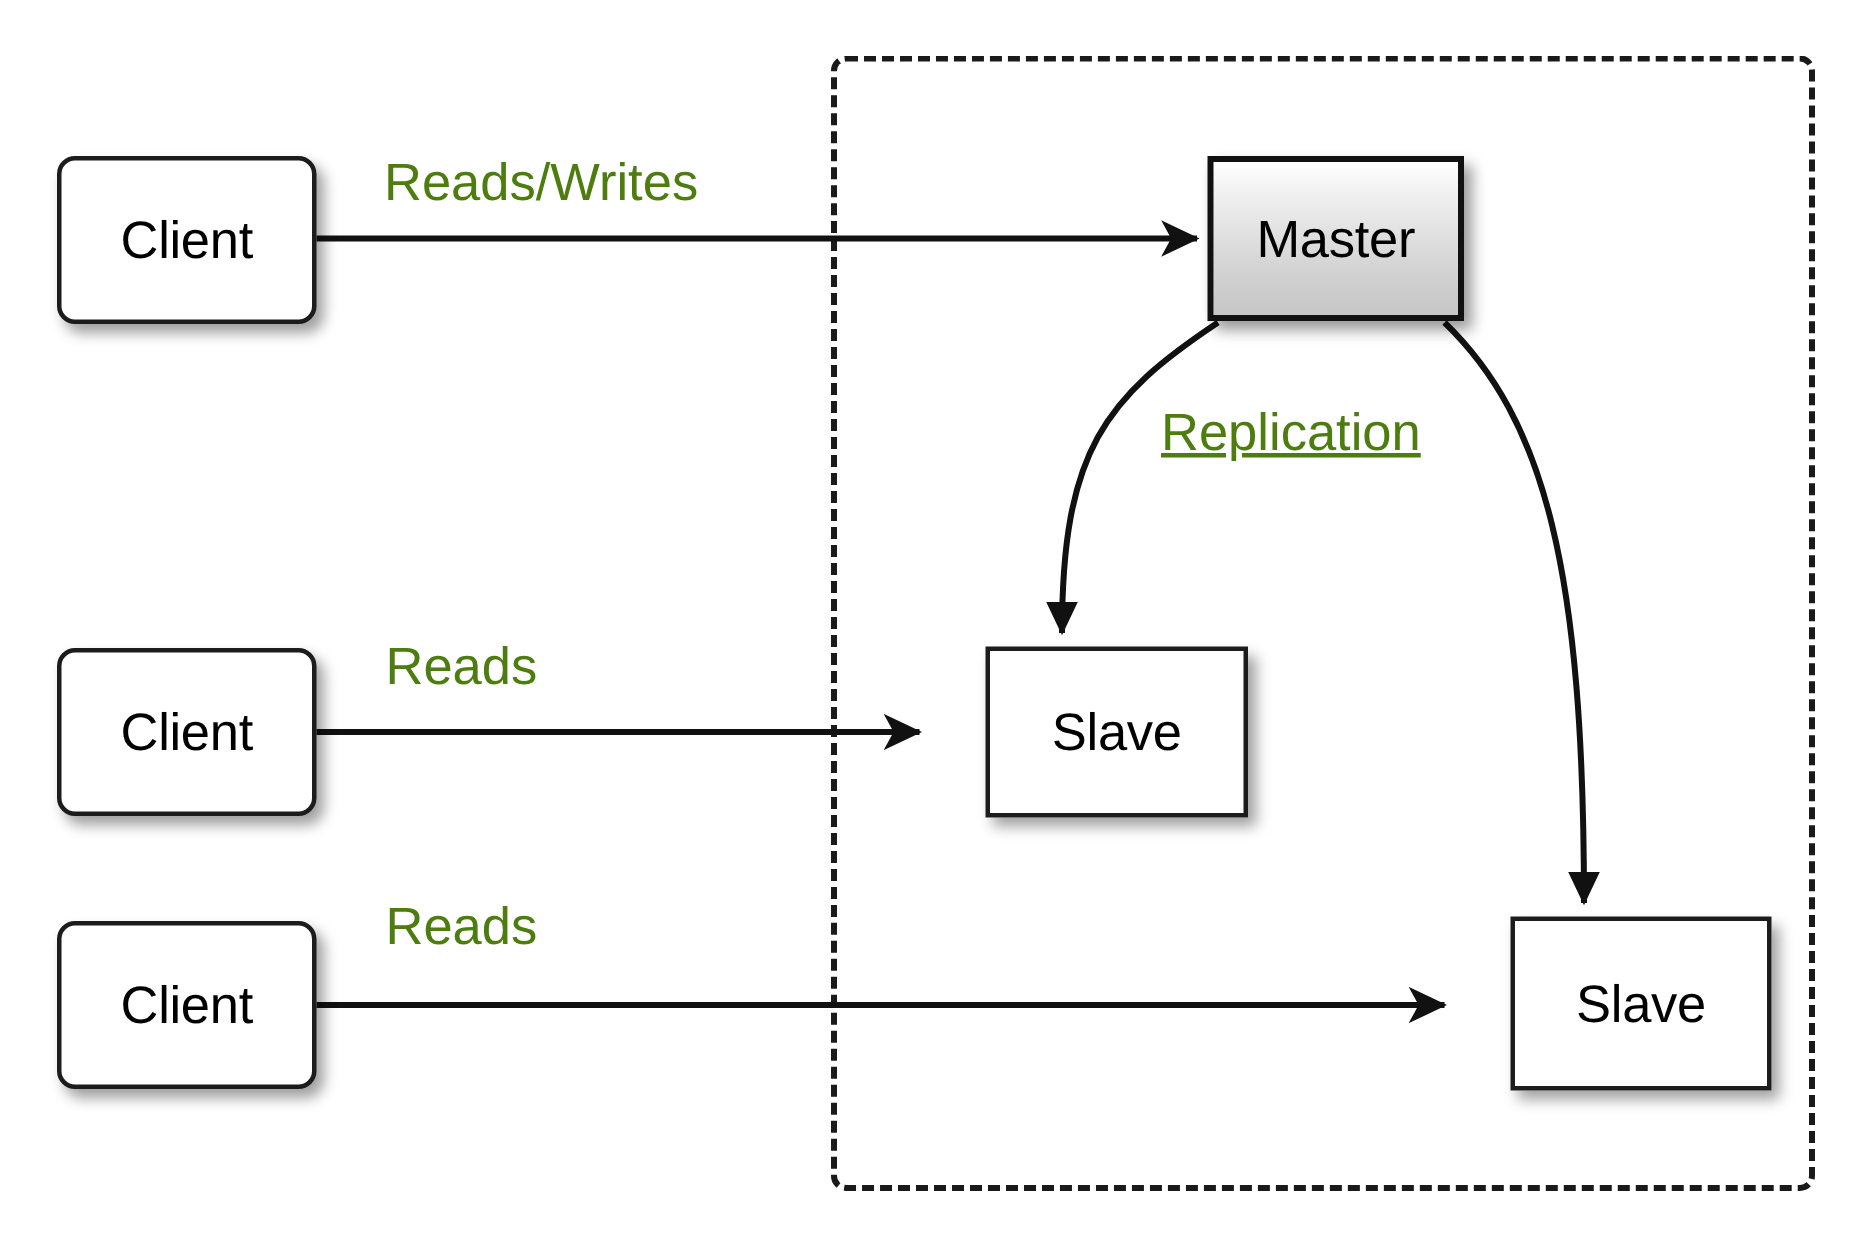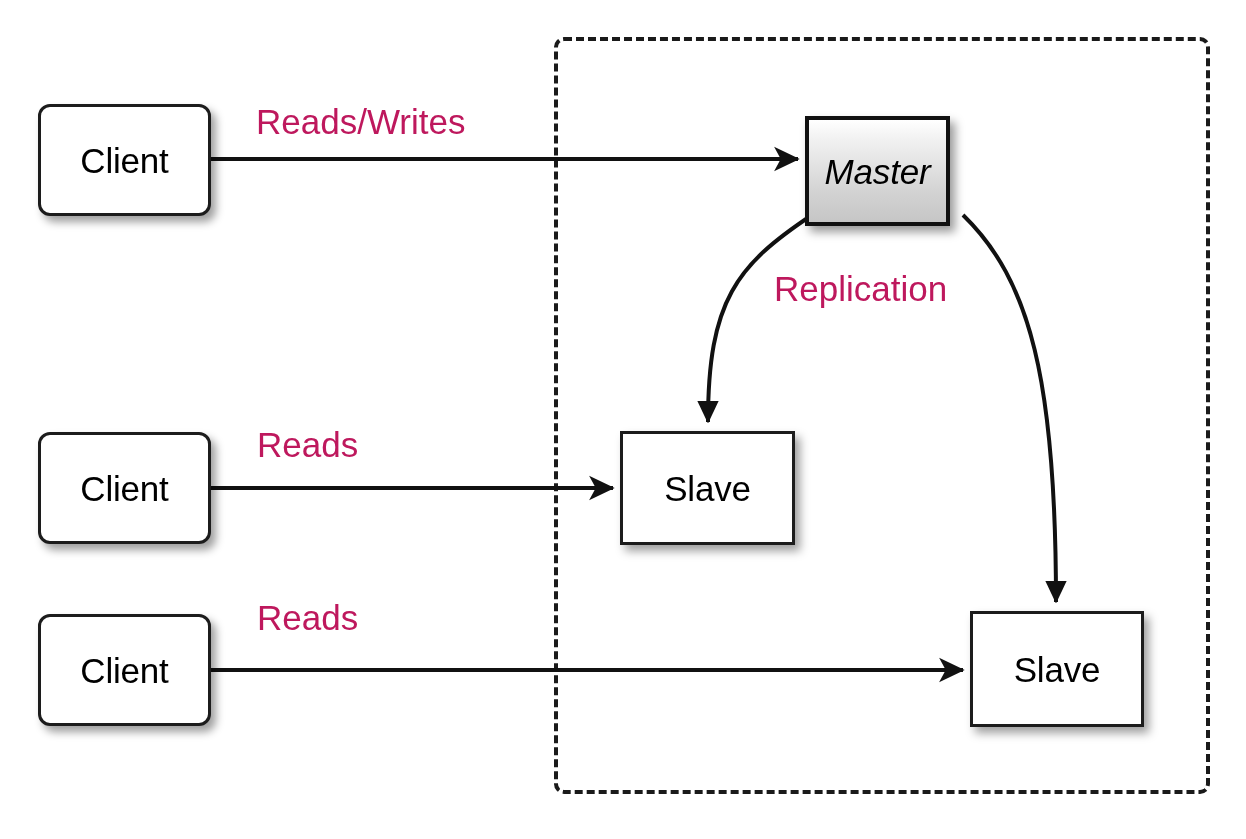--- a/index.html
+++ b/index.html
@@ -55,26 +55,27 @@
   }
   .node-master {
     background: linear-gradient(to bottom, #ffffff 0%, #f2f2f2 18%, #d2d2d2 72%, #c6c6c6 100%);
     border: 4px solid #111111;
     box-shadow: 5px 6px 9px rgba(0,0,0,0.40);
   }
   .node-slave {
     background: #ffffff;
     border: 3px solid #1c1c1c;
     box-shadow: 5px 6px 9px rgba(0,0,0,0.38);
+    margin-left: 37px;
   }
 
   
   .edge-label {
     position: absolute;
-    color: #be185d;
+    color: #4d7c0f;
     font-size: 35px;
     line-height: 1;
     white-space: nowrap;
     z-index: 5;
     text-align: center;
   }
 </style>
 </head>
 <body>
 
@@ -108,33 +109,33 @@
   </div>
 
   <div class="node node-client" style="left:38px; top:432px; width:173px; height:112px;">
     <span>Client</span>
   </div>
 
   <div class="node node-client" style="left:38px; top:614px; width:173px; height:112px;">
     <span>Client</span>
   </div>
 
-  <div class="node node-master" style="left:805px; top:116px; width:145px; height:110px;font-style:italic;">
+  <div class="node node-master" style="left:805px; top:104px; width:171px; height:110px;">
     <span>Master</span>
   </div>
 
   <div class="node node-slave" style="left:620px; top:431px; width:175px; height:114px;">
     <span>Slave</span>
   </div>
 
   <div class="node node-slave" style="left:970px; top:611px; width:174px; height:116px;">
     <span>Slave</span>
   </div>
 
   <div class="edge-label" style="left:256px; top:104px;">Reads/Writes</div>
 
-  <div class="edge-label" style="left:774px; top:271px;">Replication</div>
+  <div class="edge-label" style="left:774px; top:271px;text-decoration:underline;">Replication</div>
 
   <div class="edge-label" style="left:257px; top:427px;">Reads</div>
 
   <div class="edge-label" style="left:257px; top:600px;">Reads</div>
 
 </div>
 
 </body></html>

